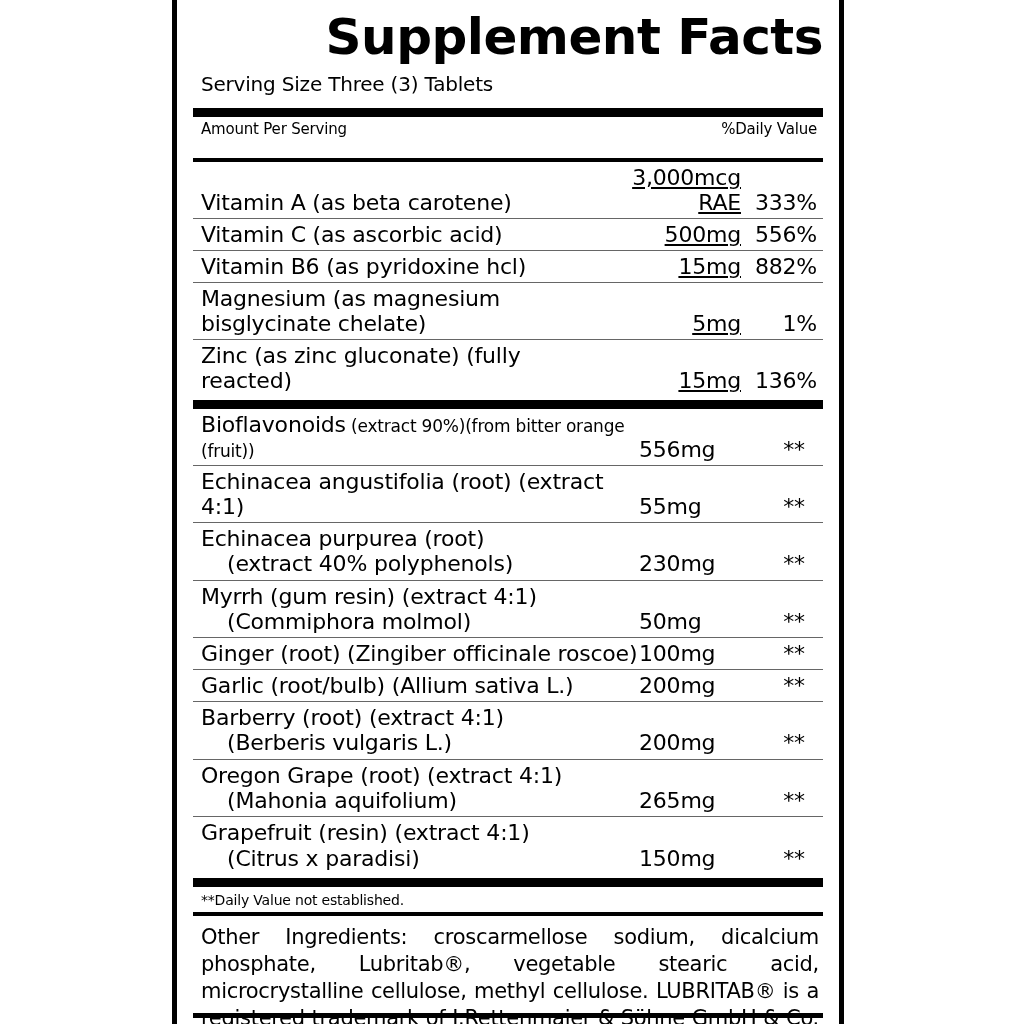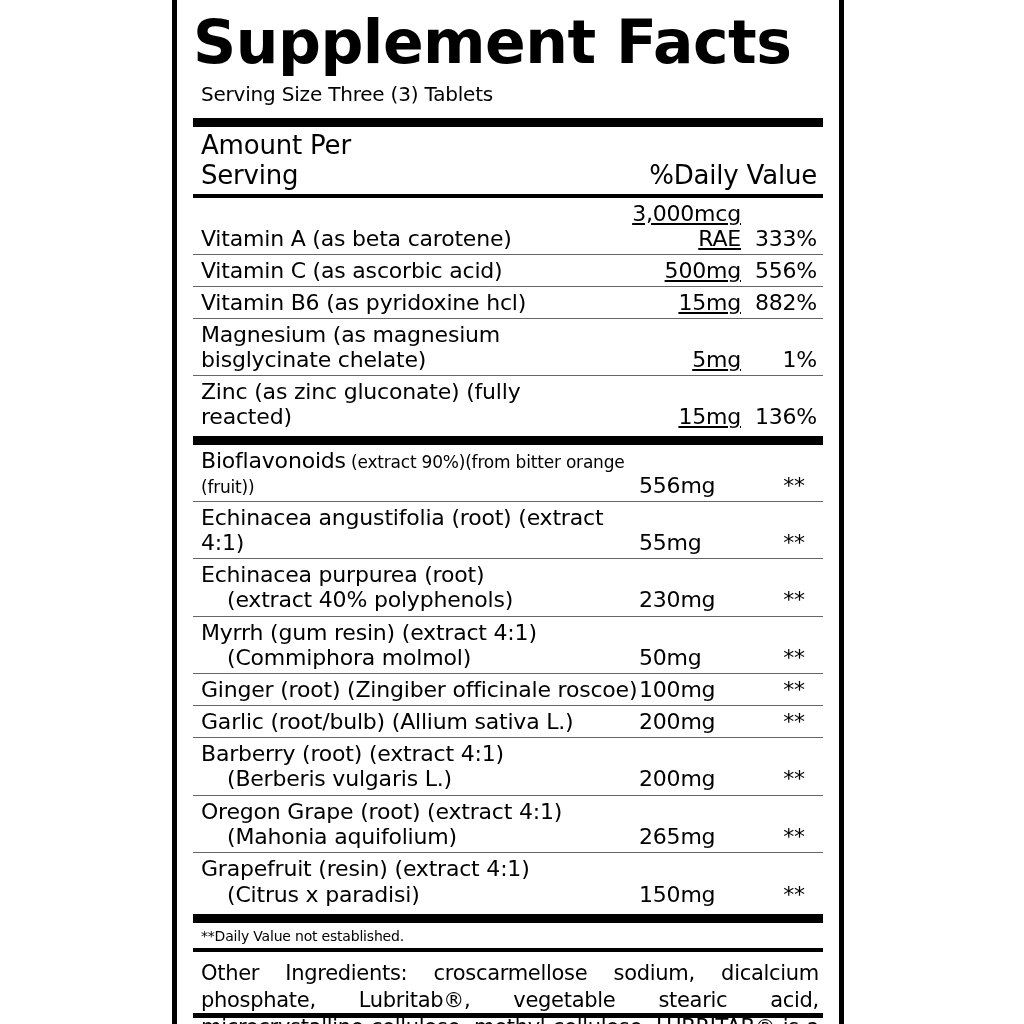--- a/index.html
+++ b/index.html
@@ -19,24 +19,24 @@
     left: 172px;
     top: 0px;
     width: 672px;
     height: 1024px;
     border-left: 5px solid #000;
     border-right: 5px solid #000;
     box-sizing: border-box;
     padding: 0 16px;
   }
   .title {
-    font-size: 60px;
+    font-size: 50px;
     font-weight: bold;
     letter-spacing: -0.5px;
-    text-align: left;
+    text-align: right;
     line-height: 1.0;
     margin-top: 12px;
     font-family: "DejaVu Sans", sans-serif;
   }
   .serving {
     font-size: 20px;
     margin-top: 10px;
     margin-left: 8px;
     letter-spacing: -0.2px;
   }
@@ -56,22 +56,22 @@
     border-collapse: collapse;
     table-layout: fixed;
   }
   td {
     font-size: 22px;
     padding: 3px 0 3px 0;
     vertical-align: bottom;
     letter-spacing: -0.2px;
   }
   .hdr td {
-    font-size: 26px;
-    padding-bottom: 4px;
+    font-size: 15px;
+    padding-bottom: 20px;
     padding-top: 3px;
   }
   .nm { padding-left: 8px; }
   .amt { text-align: right; width: 150px; padding-right: 4px; text-decoration: underline; }
   .dv  { text-align: right; width: 72px; padding-right: 6px; }
   .dv-head { text-align: right; padding-right: 6px; }
   .sub { font-size: 17px; }
   .row-line td { border-bottom: 1.5px solid #666; }
   .herb-amt { text-align: left; width: 120px; padding-right: 6px; }
   .herb-dv { text-align: center; width: 58px; }

